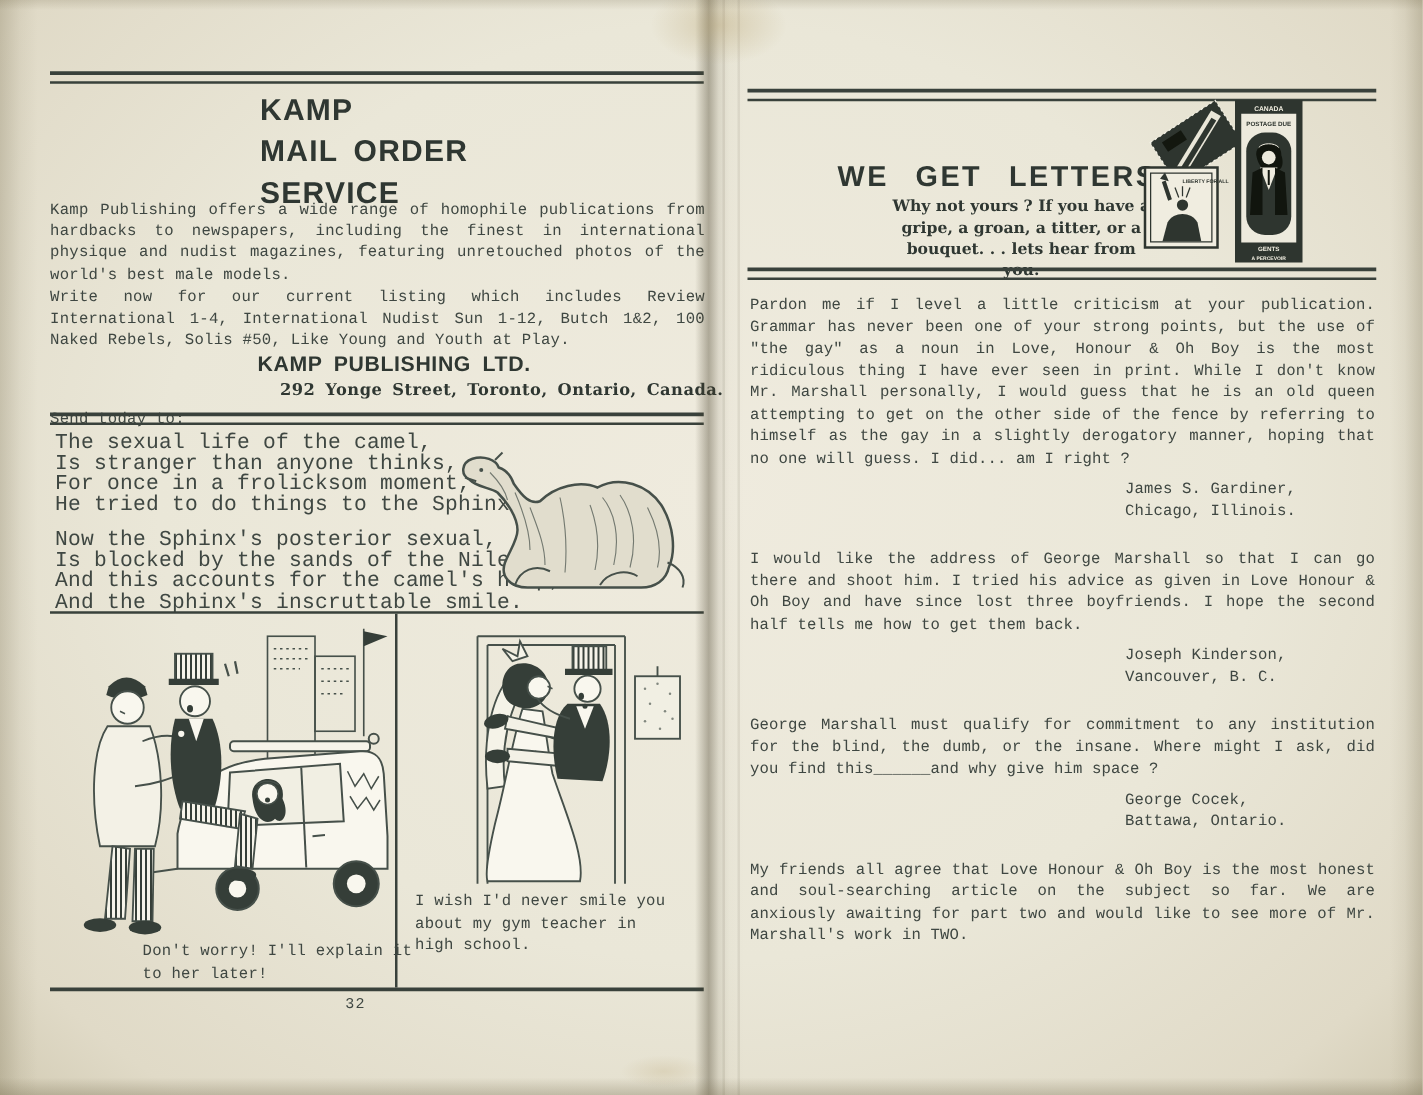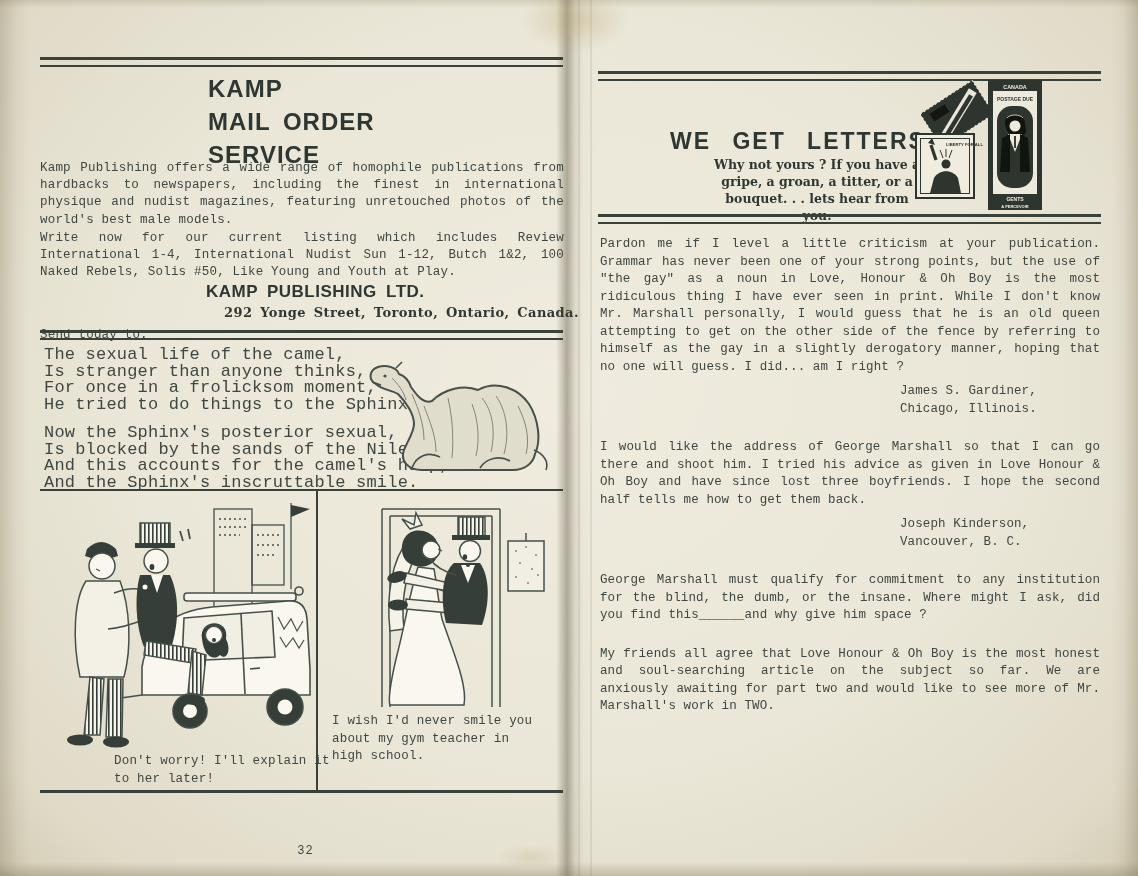--- a/index.html
+++ b/index.html
@@ -252,21 +252,21 @@
         <circle cx="140" cy="52" r="10.5" fill="#f9f7ee"></circle>
         <ellipse cx="135" cy="58" rx="2.2" ry="2.8" fill="var(--fill-dark)" stroke="none"></ellipse>
         <rect x="128" y="18" width="27" height="20" fill="url(#st2)"></rect>
         <rect x="122" y="36" width="38" height="5" fill="var(--fill-dark)" stroke="none"></rect>
         <path d="M126,76 C112,72 104,66 100,60" fill="none"></path>
       </g>
     </svg>
     <div class="abs caption" style="left:292px;top:222px;width:214px;">I wish I'd never smile you about my gym teacher in high school.</div>
   </div>
 
-  <div class="abs pagenum" style="left:44px;top:796px;width:523px;margin-top:48px;">32</div>
+  <div class="abs pagenum" style="left:23px;top:796px;width:523px;">32</div>
 
   <div class="abs rule2" style="left:598px;top:71px;width:503px;"></div>
 
   <div class="abs lt-title" style="left:670px;top:128px;">WE GET LETTERS</div>
 
   <div class="abs lt-sub lines" style="left:712px;top:156px;width:210px;">Why not yours ?  If you have a
 gripe, a groan, a titter, or  a
 bouquet. . . lets hear from you.</div>
 
   <svg class="abs" style="left:912px;top:76px;" width="134" height="138" viewBox="0 0 134 138">
@@ -322,20 +322,22 @@
     </div>
 
     <div class="letter">
       <div class="body">I would like the address of George Marshall so that I can go there and shoot him.  I tried his advice as given in Love Honour &amp; Oh Boy and have since lost three boyfriends.  I hope the second half tells me how to get them back.</div>
       <div class="signature lines">Joseph Kinderson,
 Vancouver, B. C.</div>
     </div>
 
     <div class="letter">
       <div class="body">George Marshall must qualify for commitment to any institution for the blind, the dumb, or the insane.  Where might I ask, did you find this______and why give him space ?</div>
+      <div class="signature lines">George Cocek,
+Battawa, Ontario.</div>
     </div>
 
     <div class="letter">
       <div class="body">My friends all agree that Love Honour &amp; Oh Boy is the most honest and soul-searching article on the subject so far.  We are anxiously awaiting for part two and would like to see more of Mr. Marshall's work in TWO.</div>
     </div>
   </div>
 
   <div class="edge gutter"></div>
   <div class="crease" style="left:578px;"></div>
   <div class="crease" style="left:590px;"></div>

